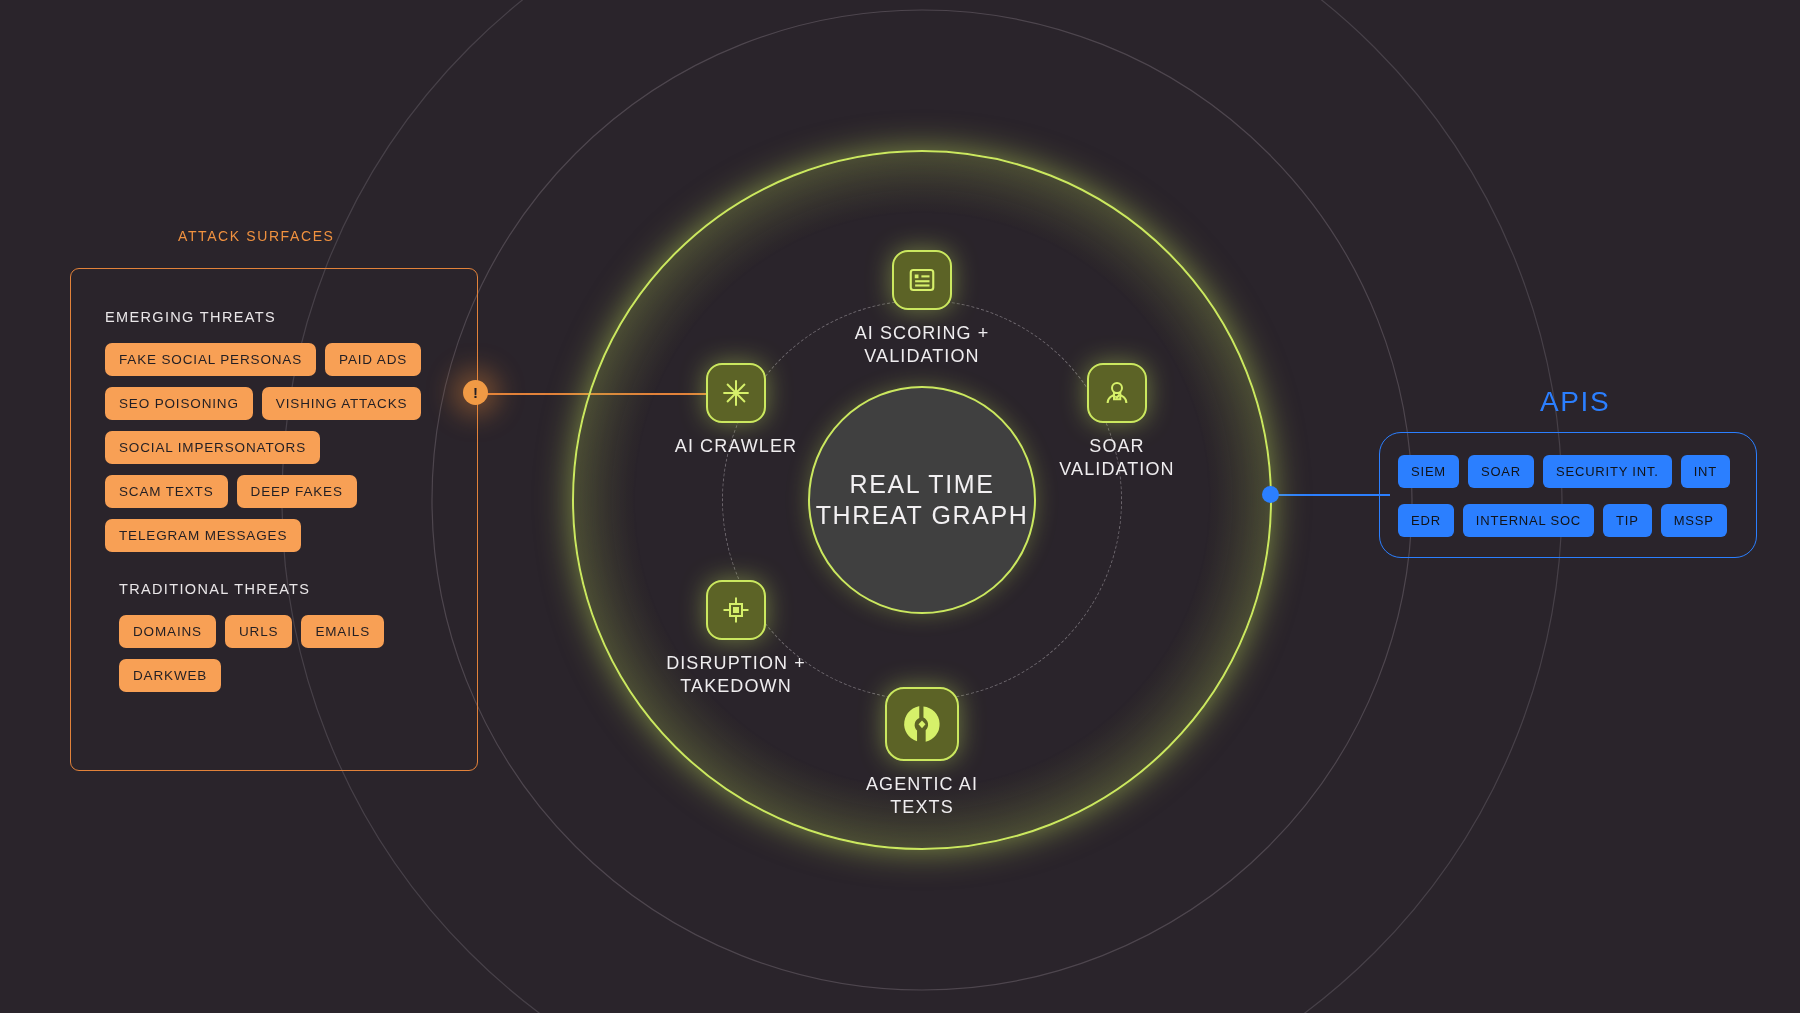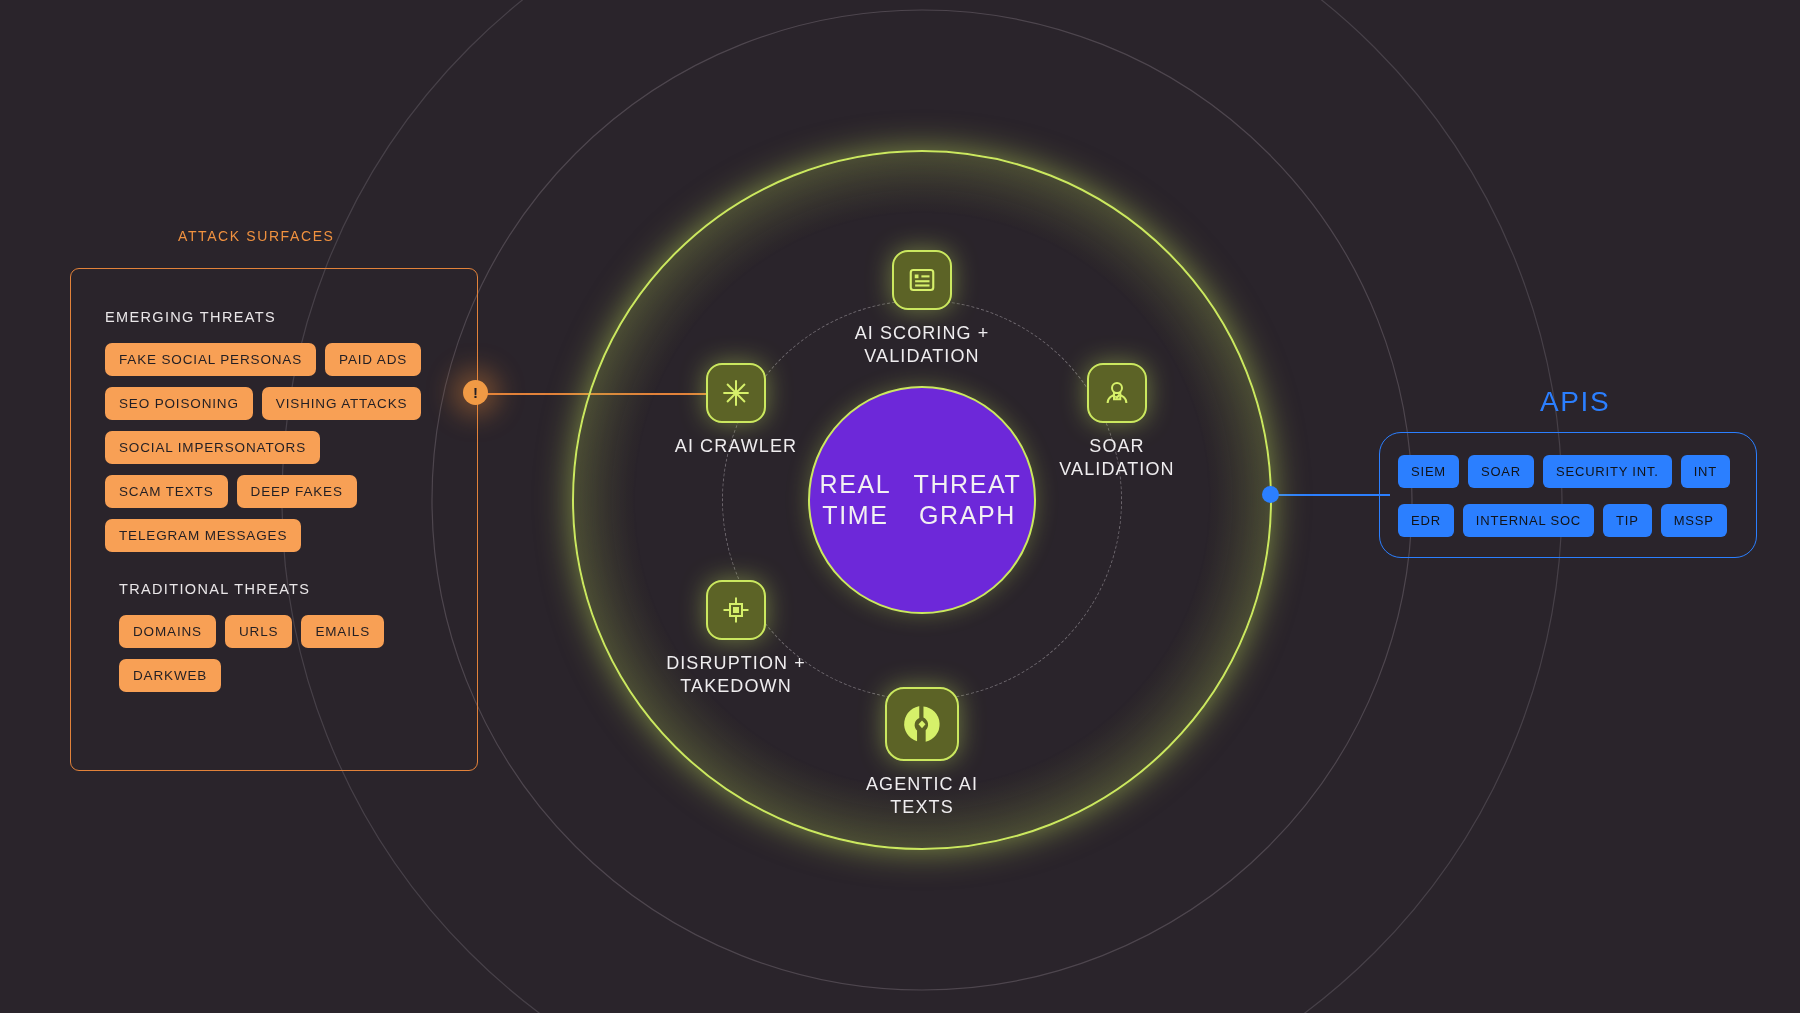--- a/index.html
+++ b/index.html
@@ -81,22 +81,22 @@
     position:absolute; left:572px; top:150px; width:700px; height:700px;
     border-radius:50%; border:2.4px solid #cbe85f;
     box-shadow:0 0 34px rgba(200,232,90,.55), inset 0 0 60px rgba(200,232,90,.22);
   }
   .orbit-dashed{
     position:absolute; left:722px; top:300px; width:400px; height:400px;
     border-radius:50%; border:1.4px dashed rgba(190,185,190,.45);
   }
   .core{
     position:absolute; left:808px; top:386px; width:228px; height:228px;
-    border-radius:50%; border:2px solid #cbe85f; background:#6d28d9;
-    display:flex; flex-direction:row; align-items:center; justify-content:center;
+    border-radius:50%; border:2px solid #cbe85f; background:#404040;
+    display:flex; flex-direction:column; align-items:center; justify-content:center;
     box-shadow:0 0 22px rgba(200,232,90,.30);
   }
   .core div{
     color:#f2f0f2; font-size:25px; letter-spacing:1.6px; line-height:1.24; text-align:center;
   }
 
   
   .node{ position:absolute; width:190px; margin-left:-95px; text-align:center; }
   .node-icon{
     width:60px; height:60px; margin:0 auto;

